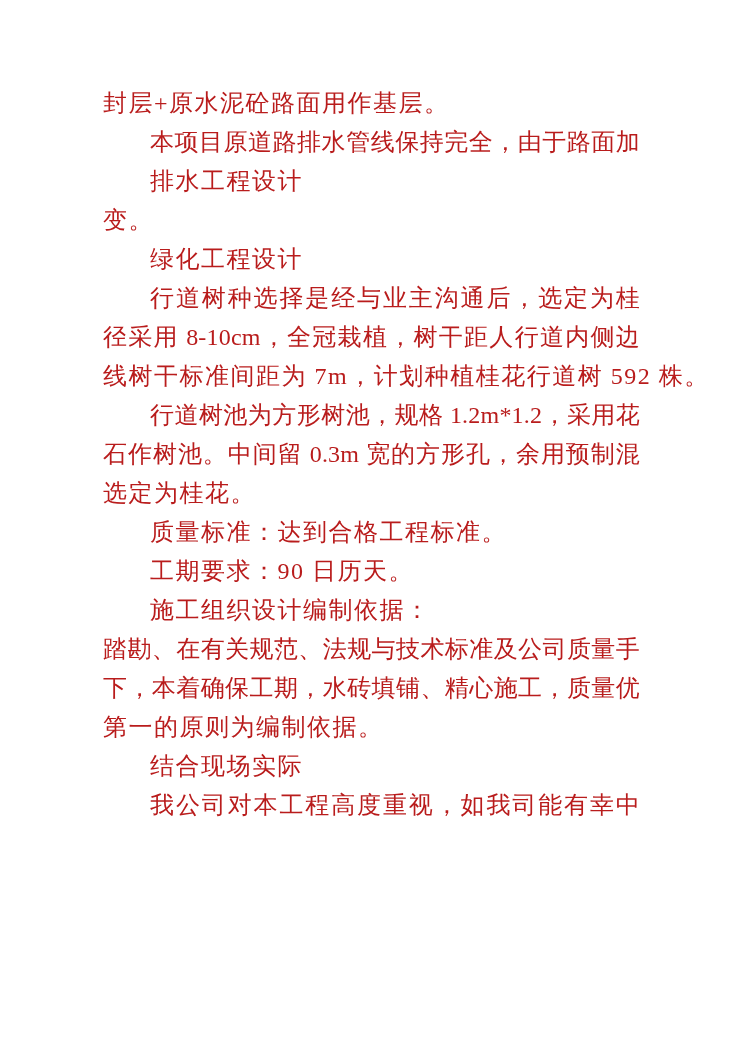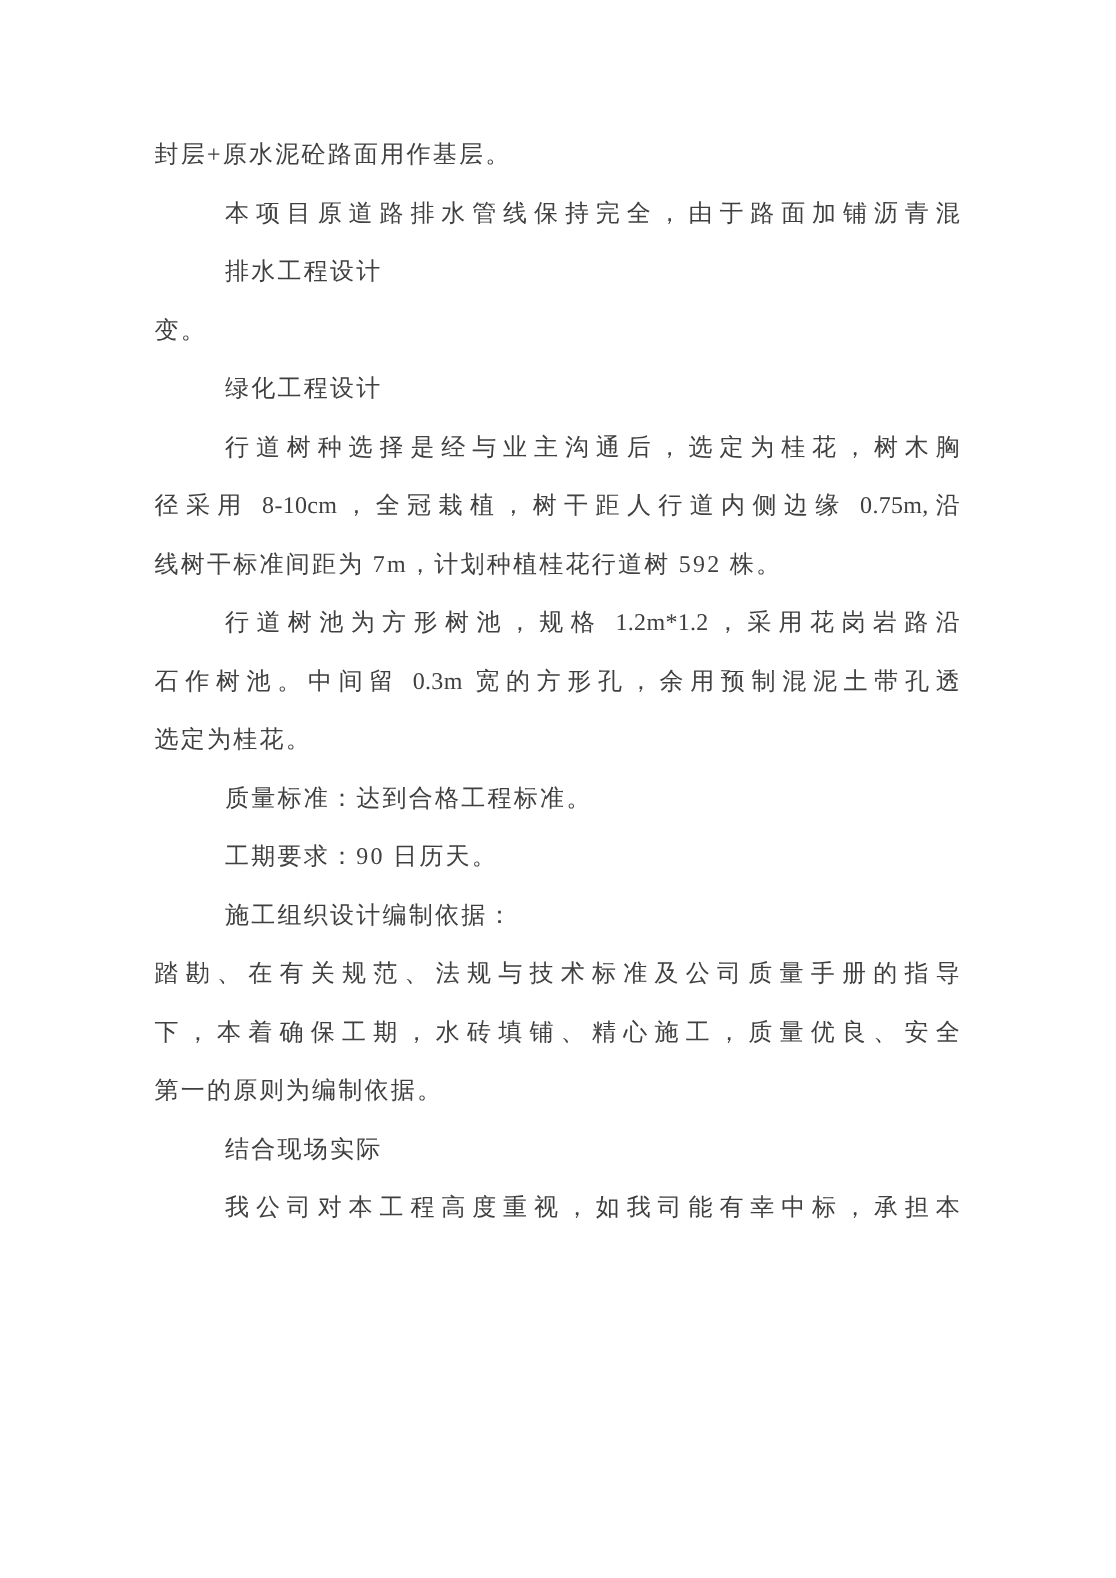--- a/index.html
+++ b/index.html
@@ -15,22 +15,22 @@
     overflow: hidden;
   }
   .content {
     position: absolute;
     left: 103px;
     top: 84px;
     width: 537px;
   }
   .ln {
     font-family: "Liberation Serif", serif;
-    font-size: 16px;
-    color: #404040;
+    font-size: 24px;
+    color: #b91c1c;
     height: 39px;
     line-height: 39px;
     letter-spacing: 1.5px;
     white-space: nowrap;
     text-align: left;
   }
   
   .jfy {
     white-space: normal;
     letter-spacing: 0.2px;

